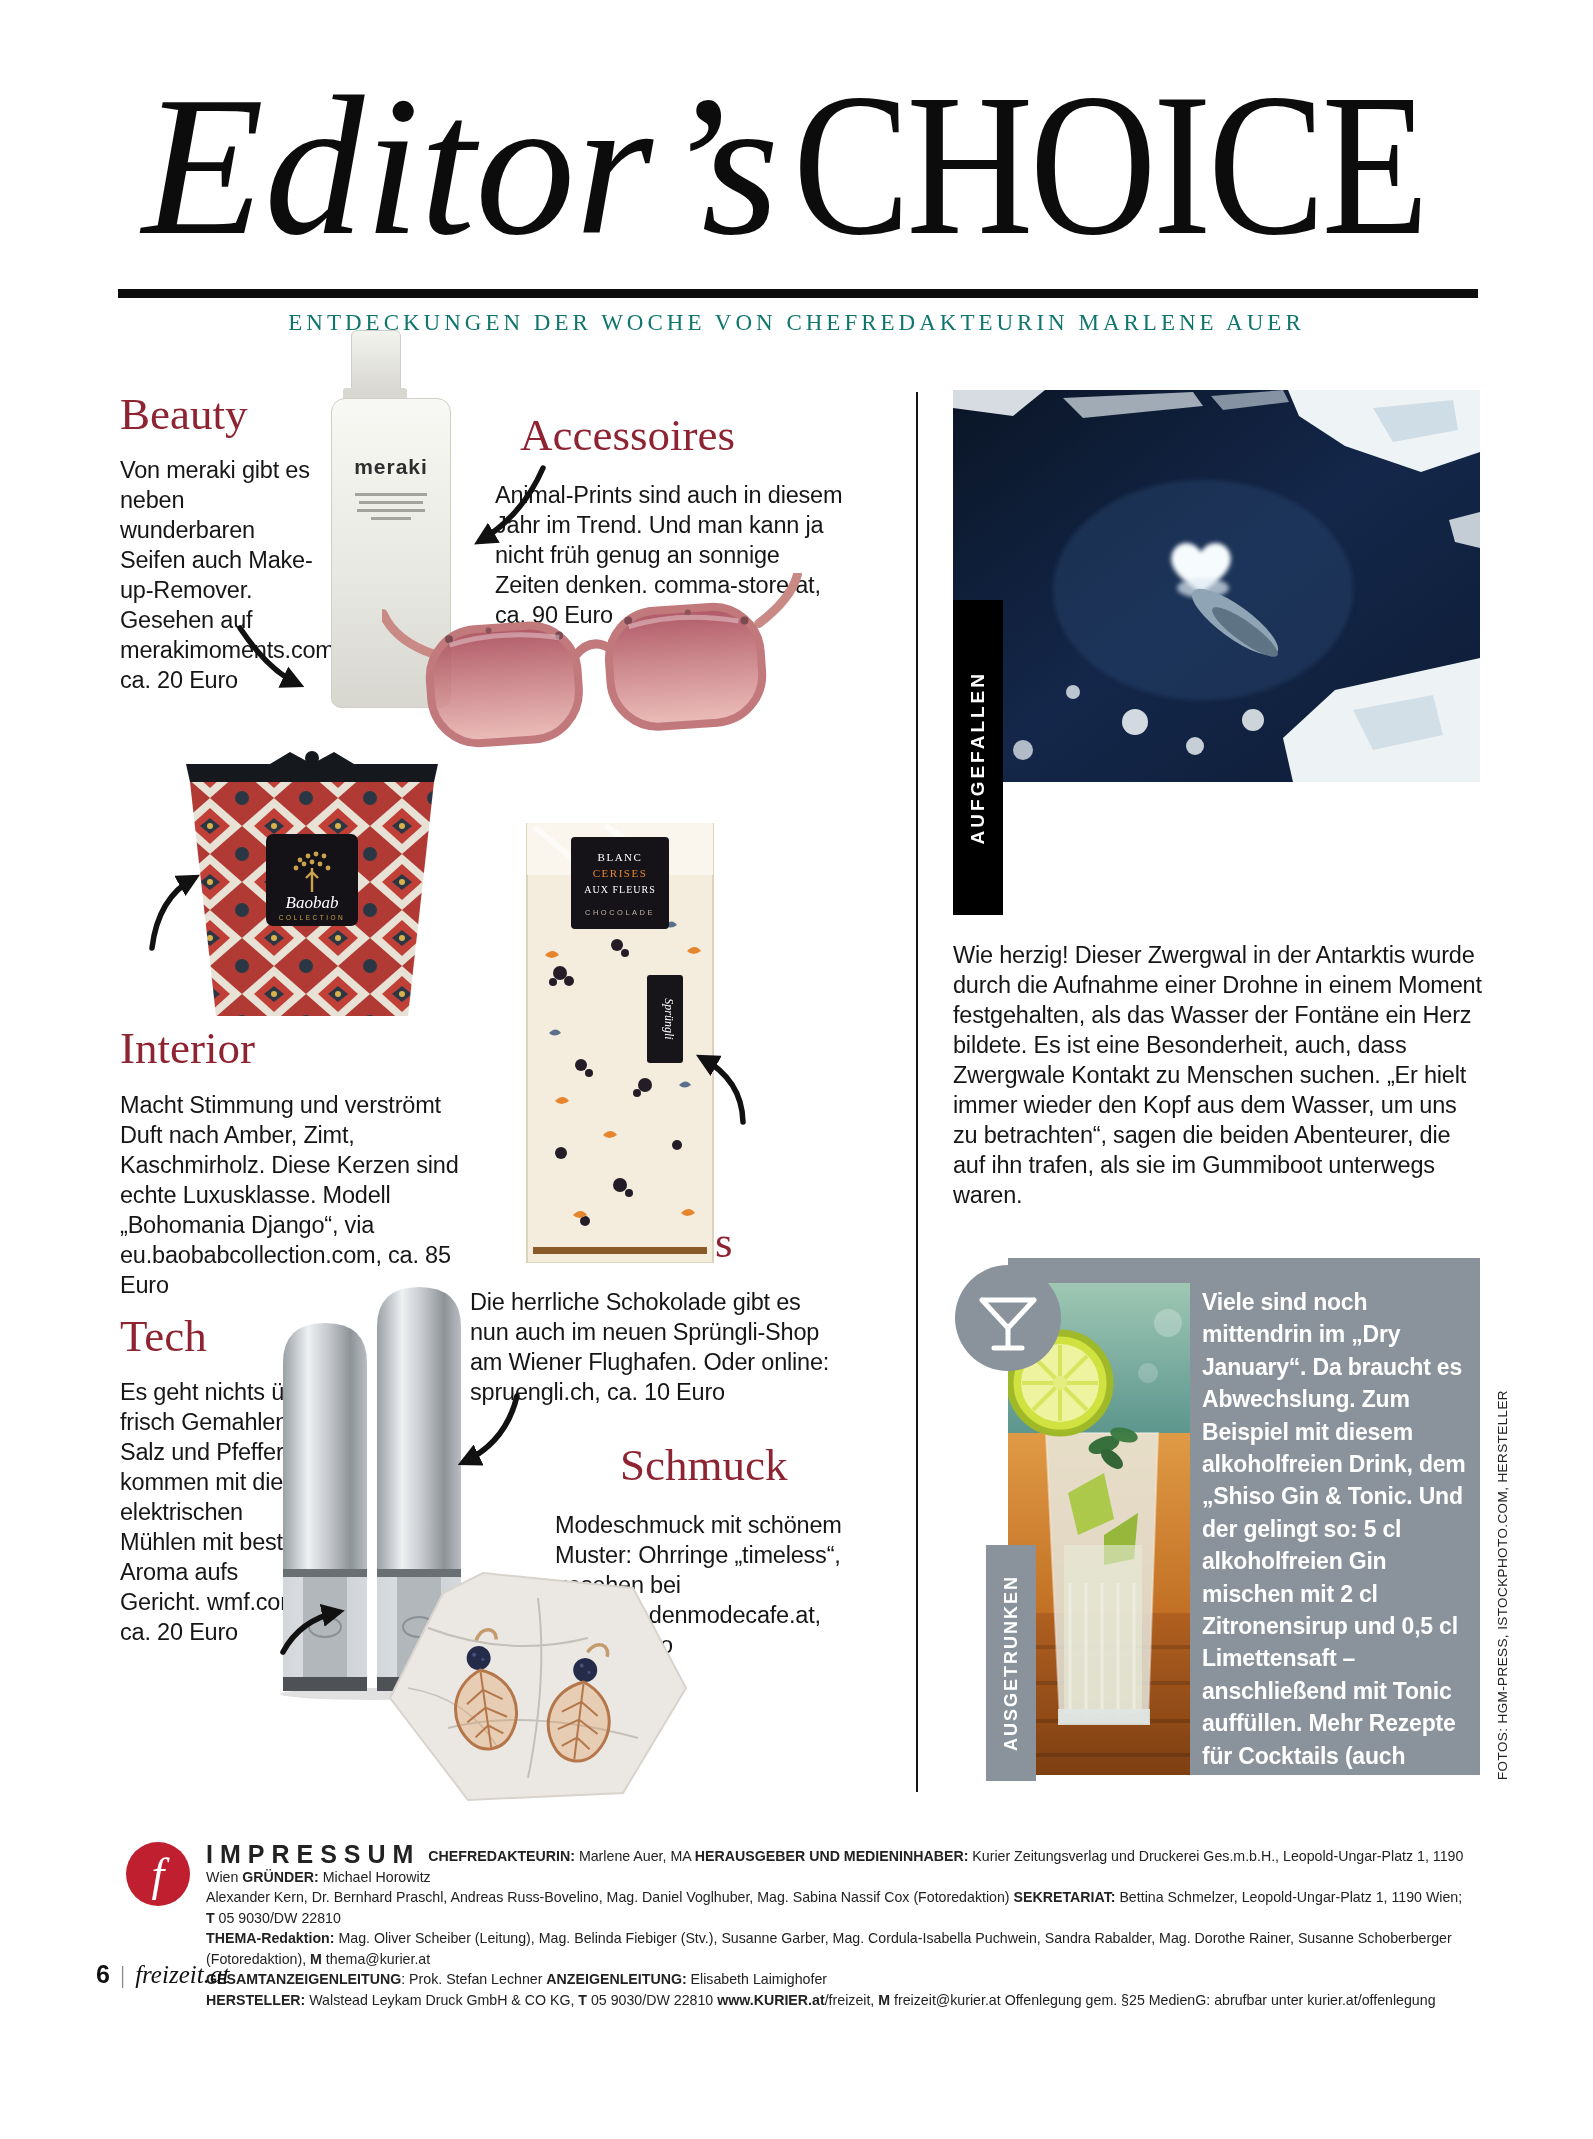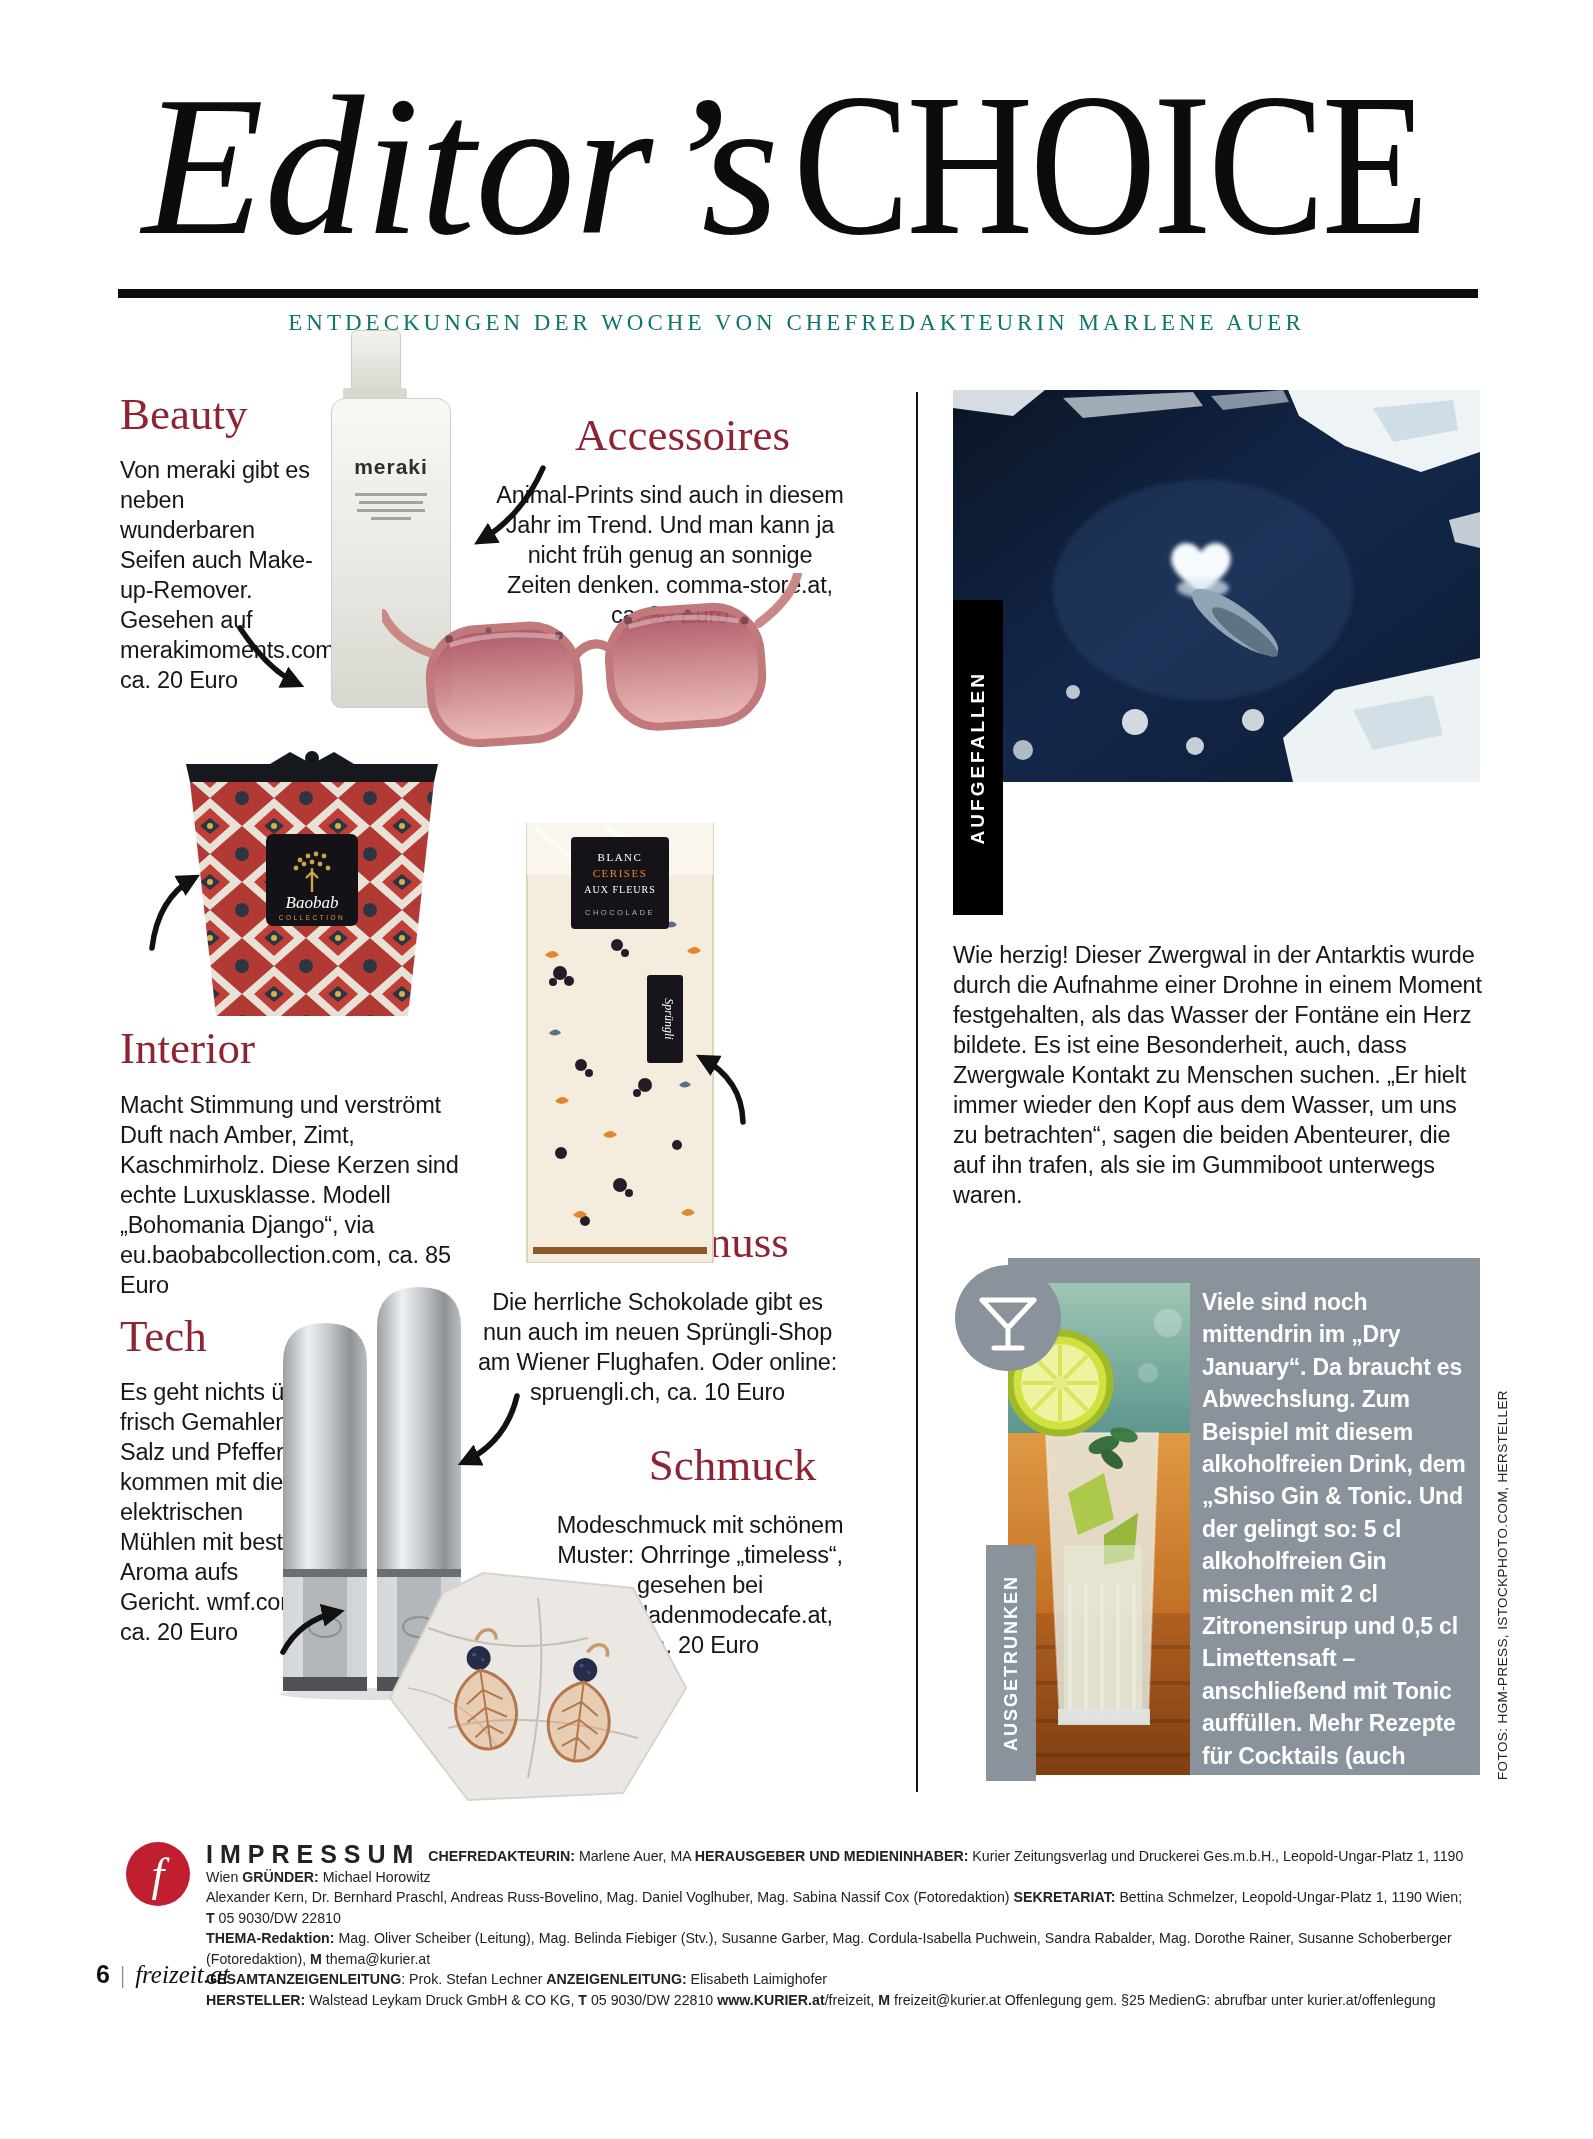--- a/index.html
+++ b/index.html
@@ -8,21 +8,21 @@
   .abs{position:absolute;}
   .serif{font-family:"Liberation Serif",serif;}
   .title-row{white-space:nowrap;color:#0c0c0c;}
   .title-it{font-family:"Liberation Serif",serif;font-style:italic;font-size:200px;line-height:1;}
   .title-caps{display:inline-block;font-family:"Liberation Serif",serif;font-size:204px;line-height:1;
               transform:scaleX(.86);transform-origin:left bottom;margin-left:14px;letter-spacing:-4px;}
   .rule{background:#0d0d0d;}
   .subtitle{font-family:"Liberation Serif",serif;font-size:23px;letter-spacing:4px;color:#0f766e;text-align:center;}
   .heading{font-family:"Liberation Serif",serif;font-size:45px;color:#8e2432;line-height:1;}
   .body-text{font-size:23.5px;line-height:30px;letter-spacing:-0.2px;color:#161616;}
-  .right-al{text-align:center;}
+  .right-al{text-align:left;}
   .vbar{display:flex;align-items:center;justify-content:center;}
   .vtext{writing-mode:vertical-rl;transform:rotate(180deg);font-weight:bold;font-size:19px;
          letter-spacing:3px;color:#fff;white-space:nowrap;}
   .panel-text{font-size:23px;line-height:32.4px;font-weight:bold;color:#fff;letter-spacing:-0.2px;}
   .credit{writing-mode:vertical-rl;transform:rotate(180deg);font-size:13.5px;color:#222;letter-spacing:.4px;}
   .divider-v{background:#141414;}
   .imp-line{font-size:14.2px;line-height:20.5px;color:#222;}
   .imp-b{font-weight:bold;}
   .imp-big{font-weight:bold;font-size:25px;letter-spacing:7px;line-height:20px;vertical-align:-2px;margin-right:4px;}
   .logo-f{background:#c01f2f;border-radius:50%;display:flex;align-items:center;justify-content:center;

